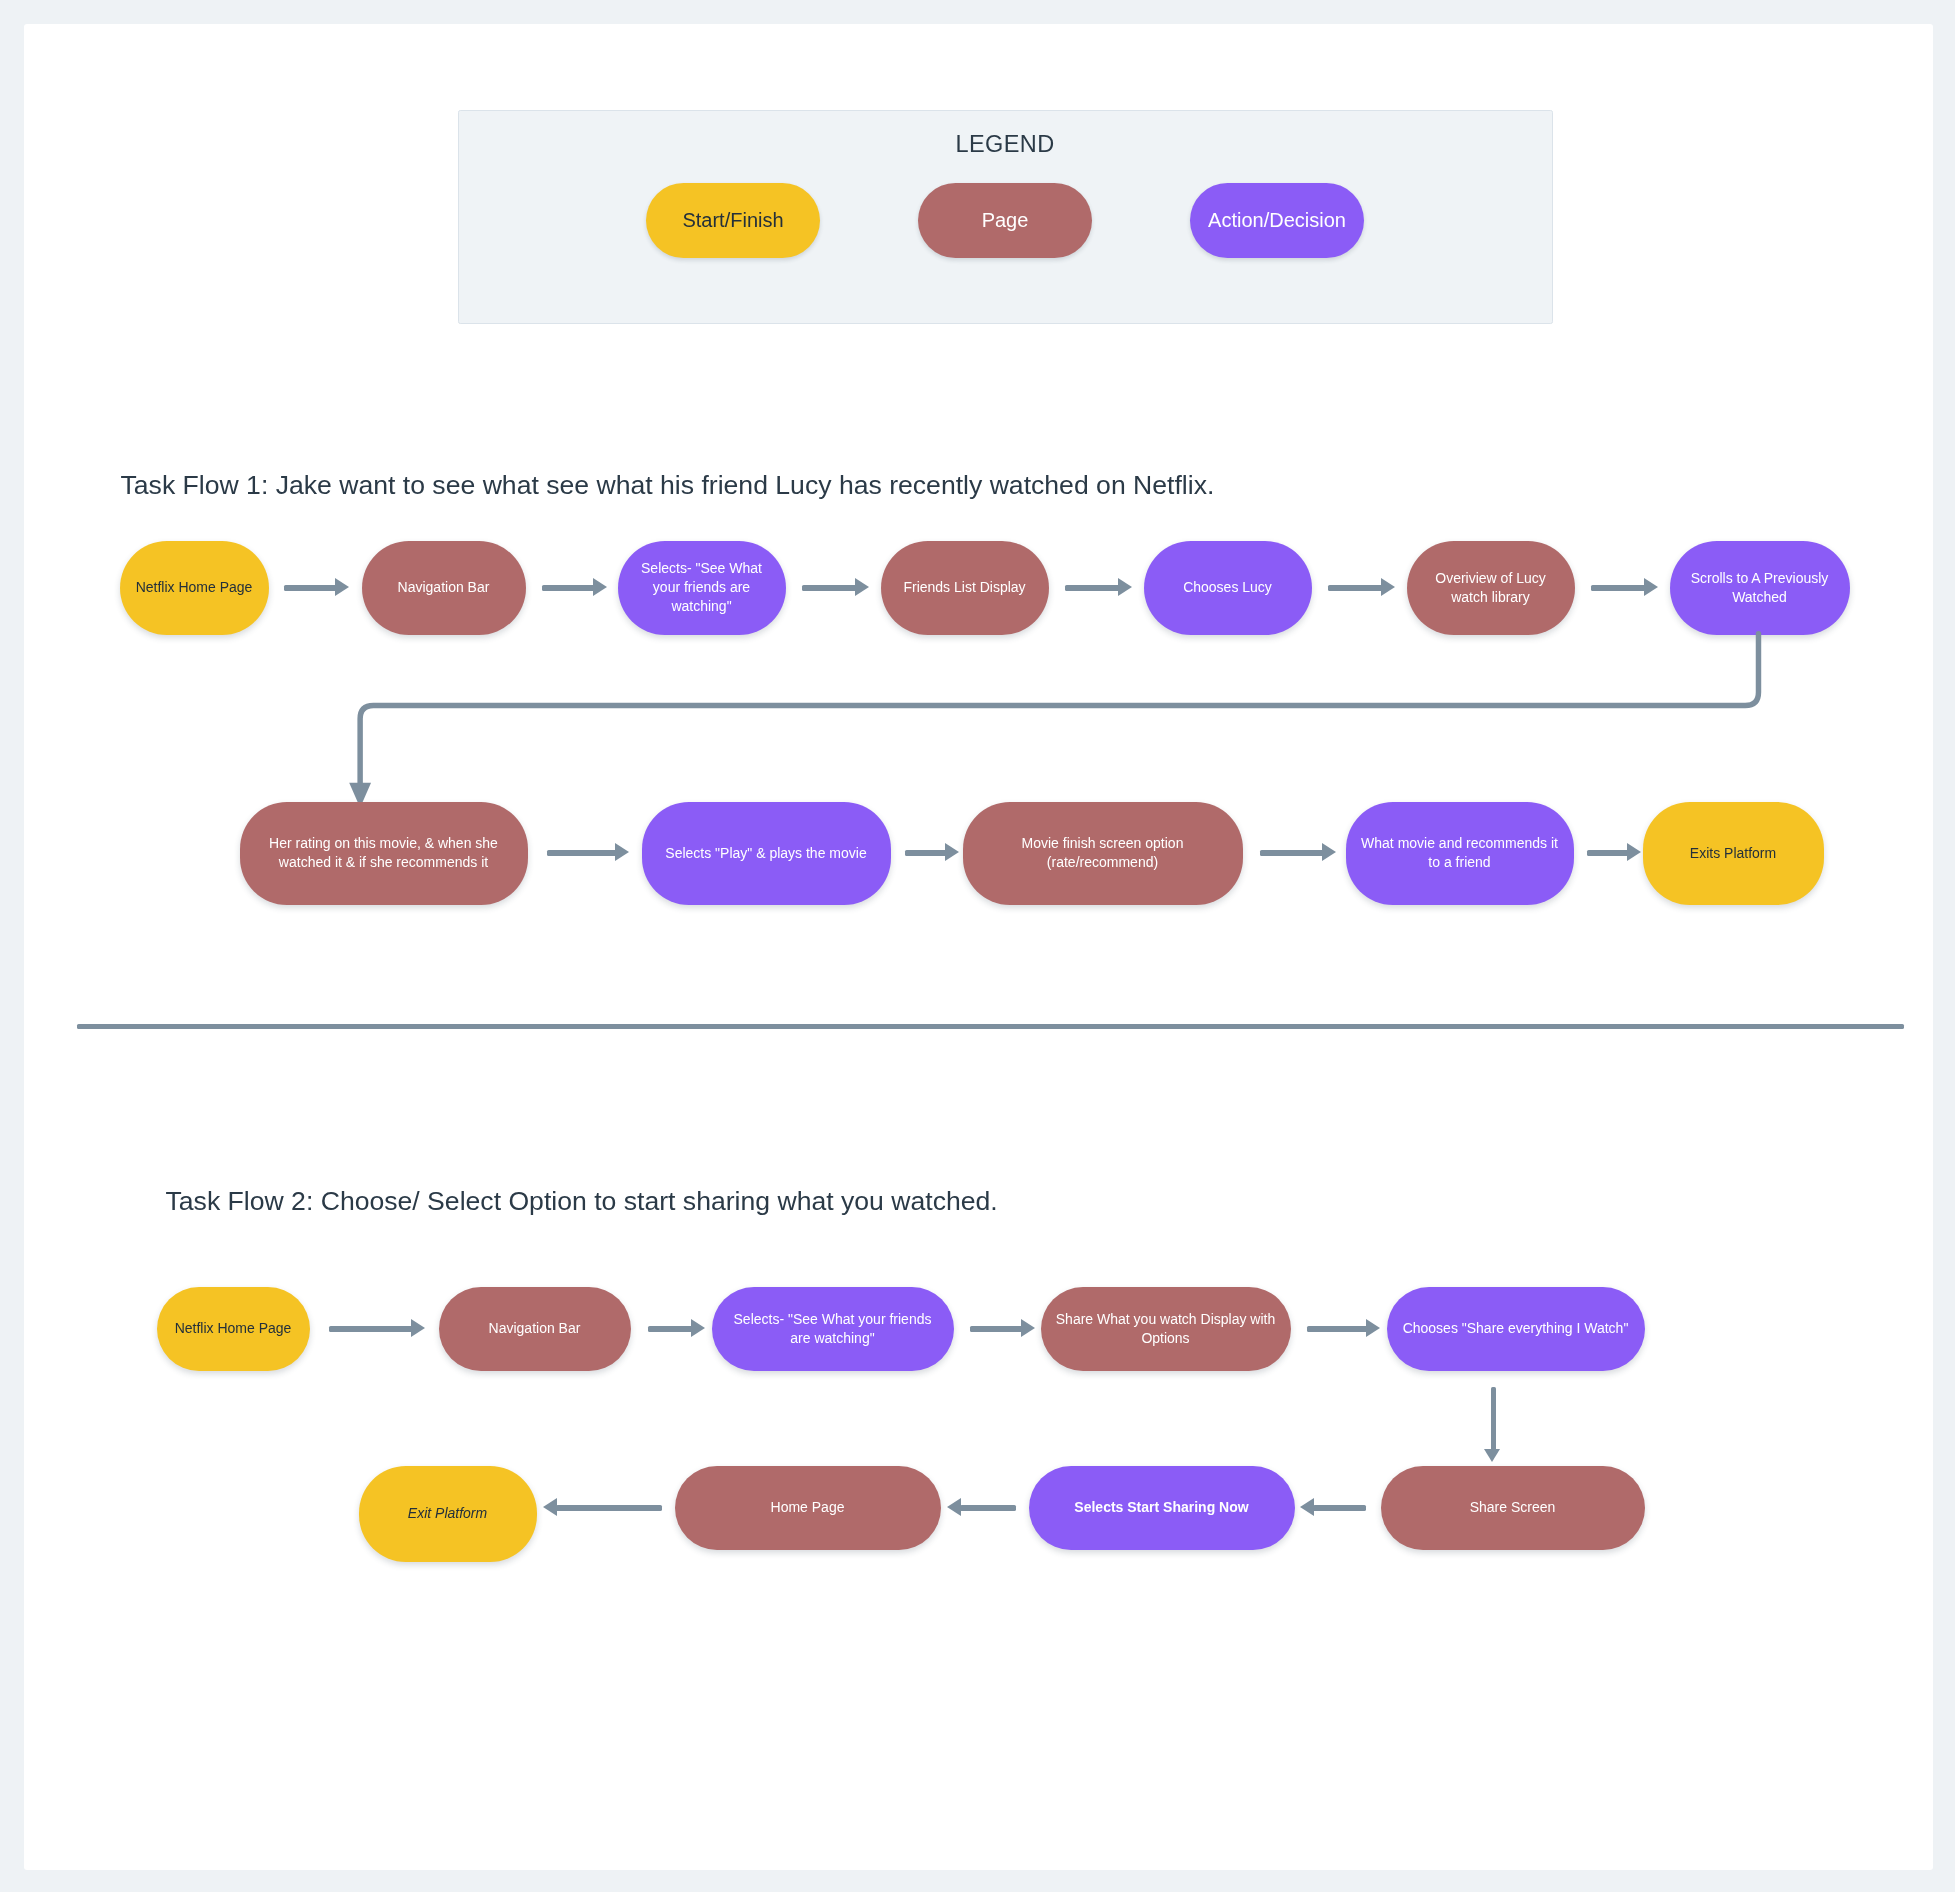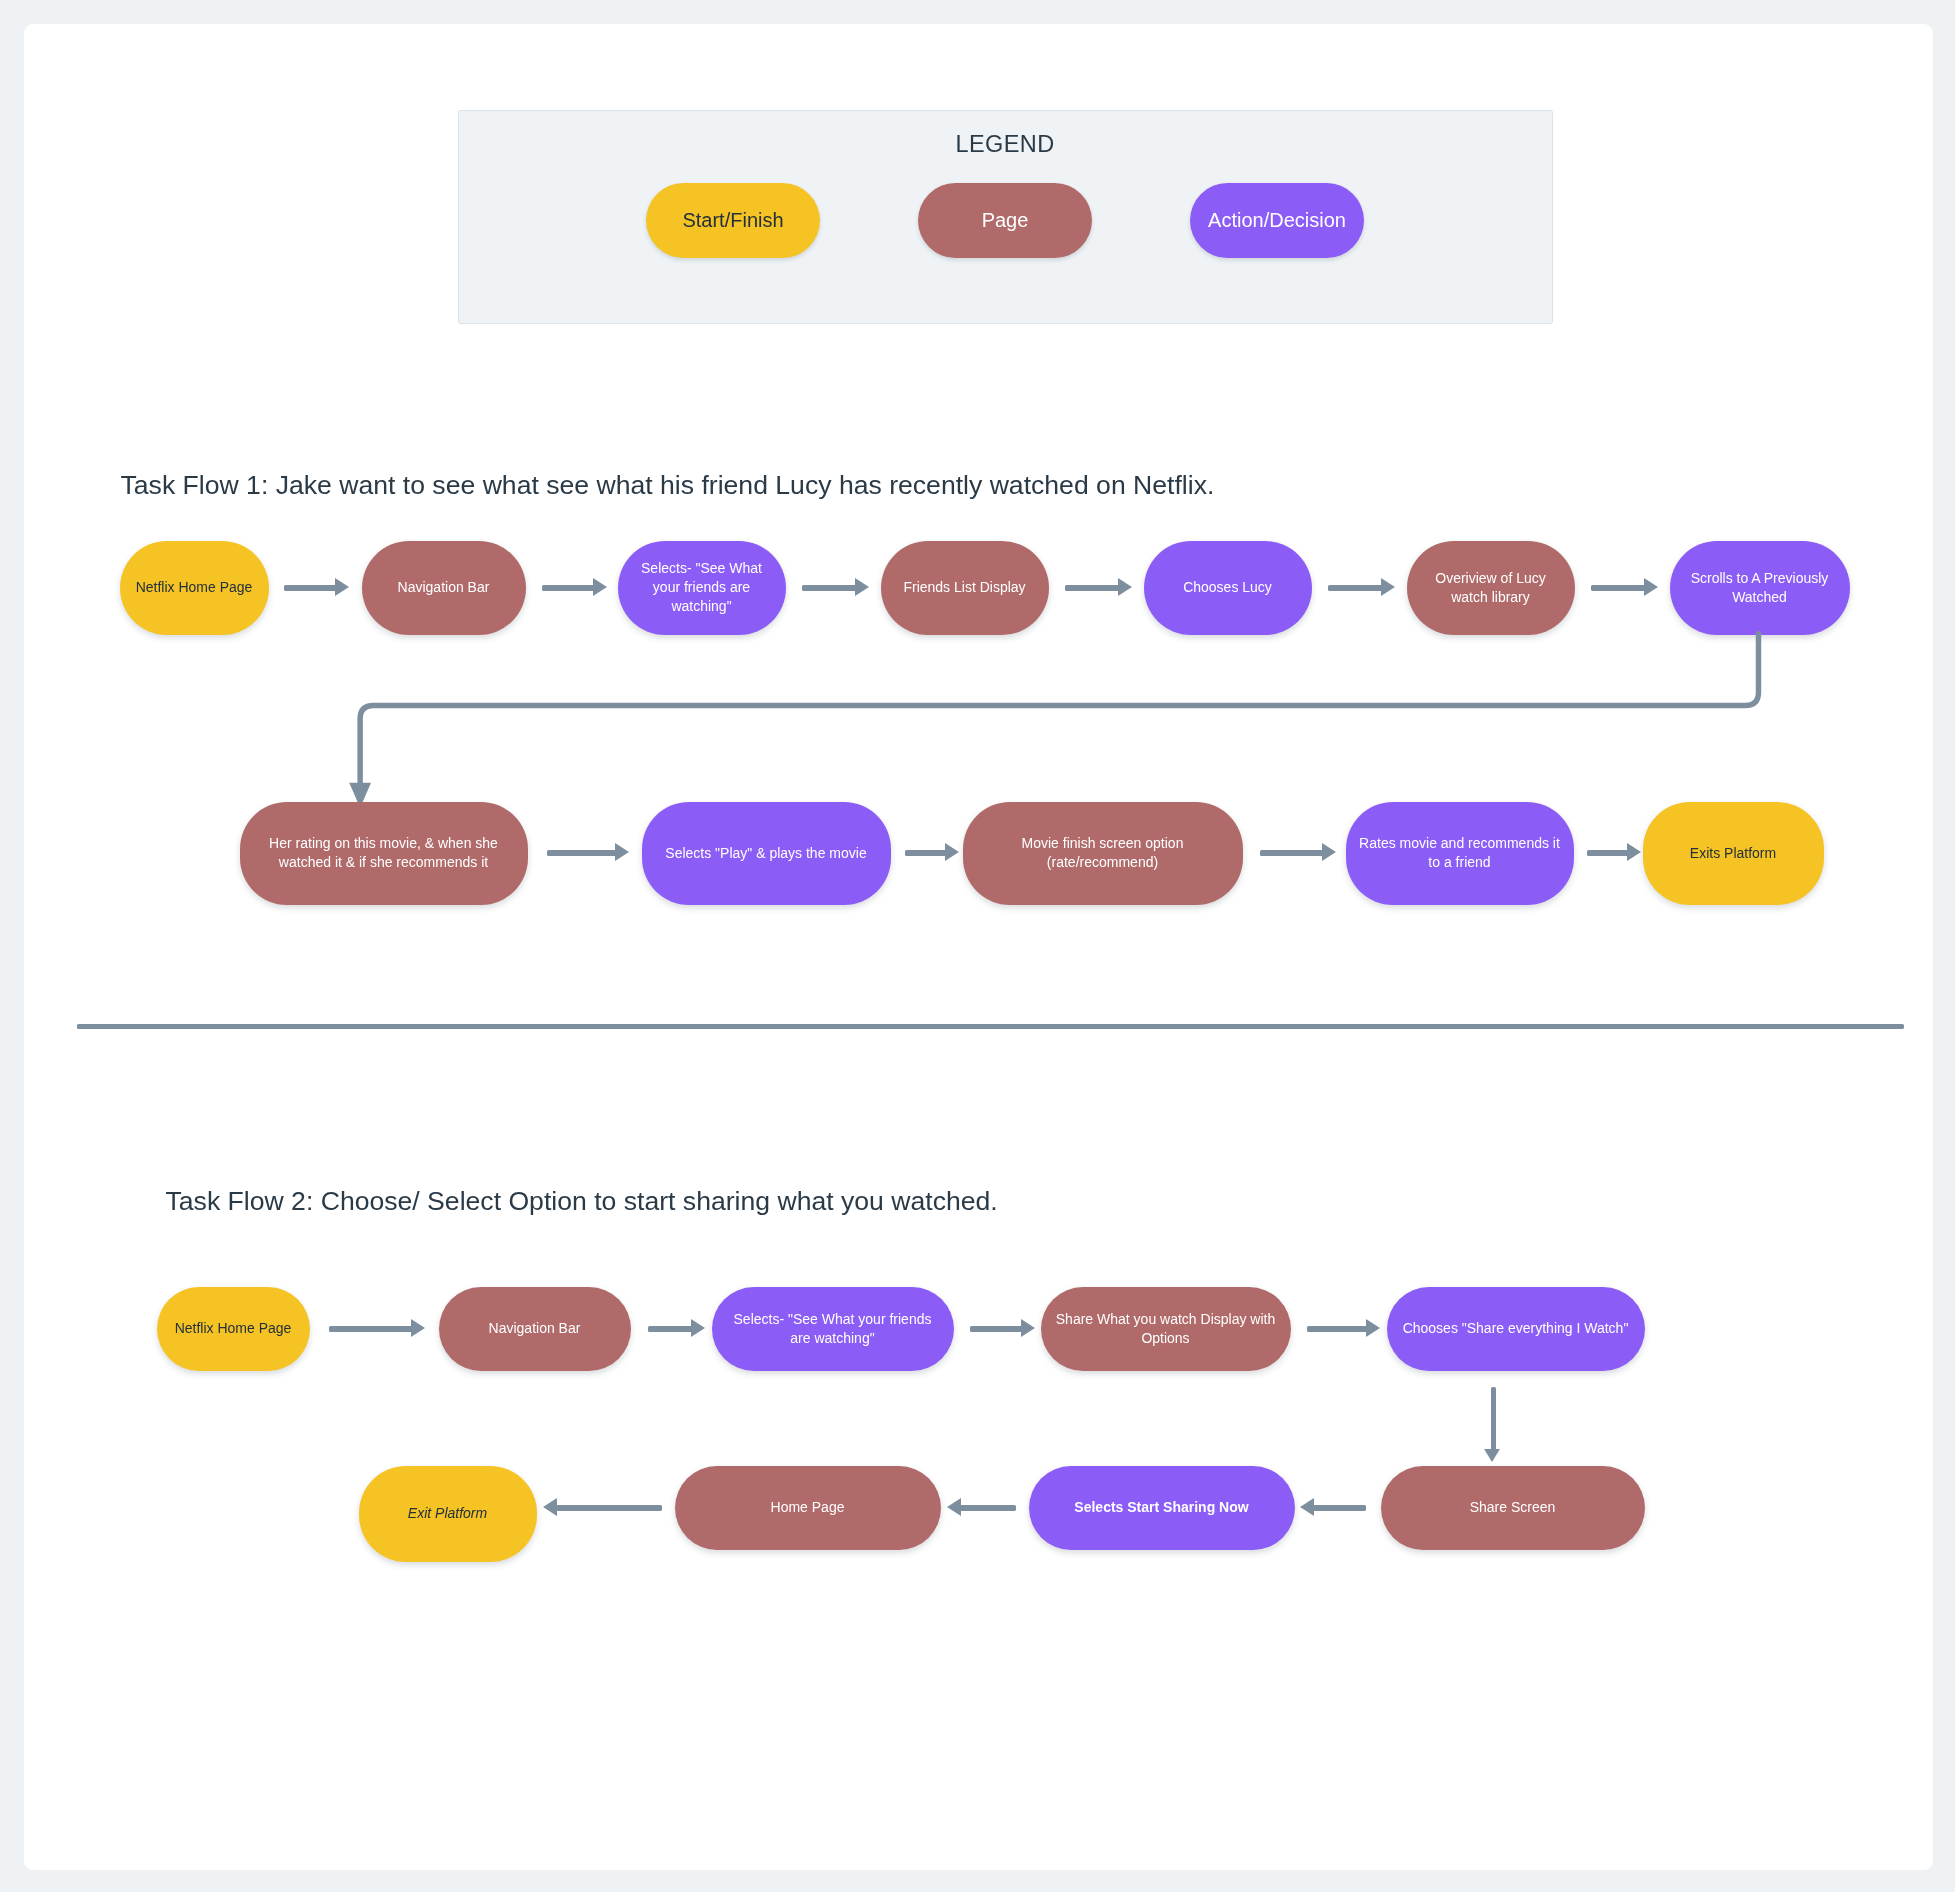--- a/index.html
+++ b/index.html
@@ -13,21 +13,21 @@
     font-family: "Liberation Sans", sans-serif;
     -webkit-font-smoothing: antialiased;
   }
   #canvas {
     position: absolute;
     left: 23.5px;
     top: 23.5px;
     width: 1909px;
     height: 1846px;
     background: #ffffff;
-    border-radius: 9px;
+    border-radius: 3px;
     overflow: hidden;
   }
 
   
   .legend-box {
     position: absolute;
     left: 434px;
     top: 86px;
     width: 1095px;
     height: 214px;
@@ -210,21 +210,21 @@
   <div class="node c-page" style="left:216px; top:778px; width:288px; height:103px;">
     <span>Her rating on this movie, &amp; when she watched it &amp; if she recommends it</span>
     </div>
   <div class="node c-action" style="left:618px; top:778px; width:249px; height:103px;">
     <span>Selects "Play" &amp; plays the movie</span>
     </div>
   <div class="node c-page" style="left:939px;top:778px; width:280px; height:103px;">
     <span>Movie finish screen option (rate/recommend)</span>
     </div>
   <div class="node c-action" style="left:1322px;top:778px; width:228px; height:103px;">
-    <span>Rates movie and recommends it to a friend</span>
+    <span>What movie and recommends it to a friend</span>
     </div>
   <div class="node c-start" style="left:1619px;top:778px; width:181px; height:103px;">
     <span>Exits Platform</span>
     </div>
 
   <div class="arrow-h" style="left:523px; top:826px; width:70px;"></div>
   <div class="arrow-h" style="left:881px;top:826px; width:42px;"></div>
   <div class="arrow-h" style="left:1236px;top:826px; width:64px;"></div>
   <div class="arrow-h" style="left:1563px;top:826px; width:42px;"></div>
 

